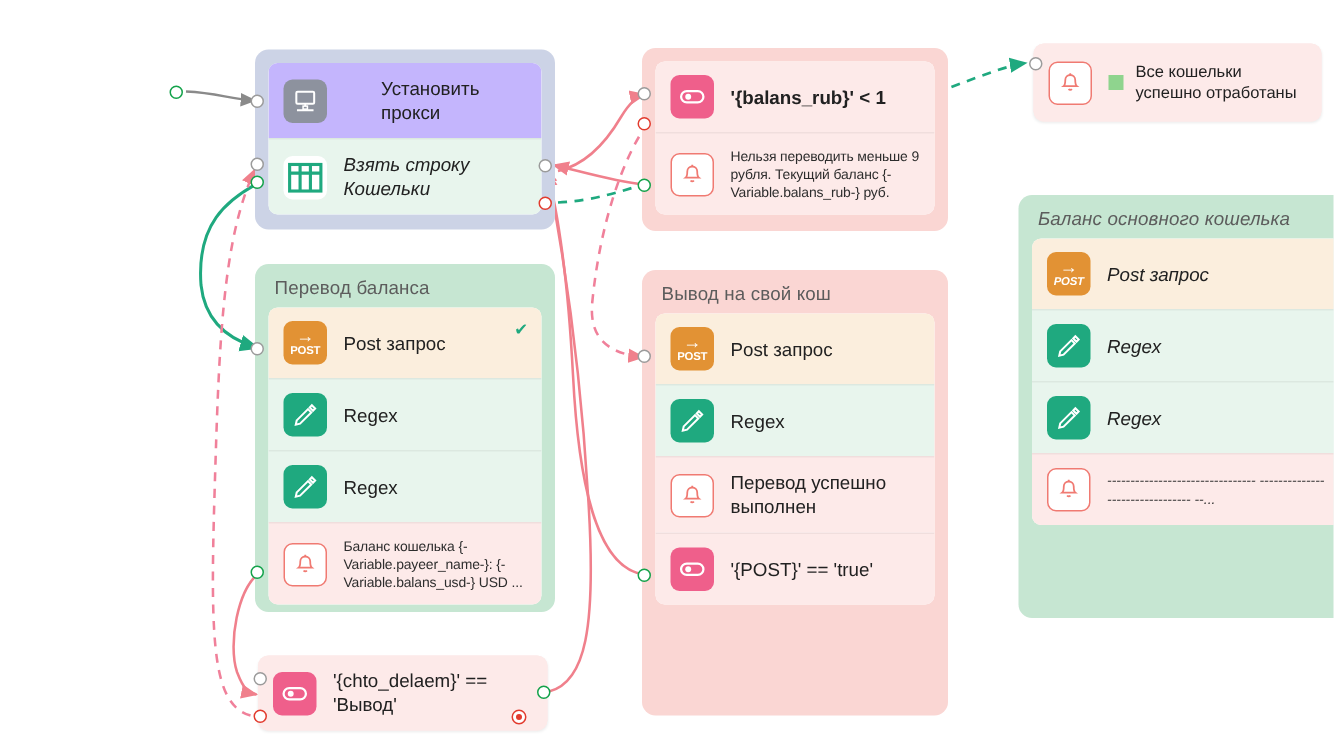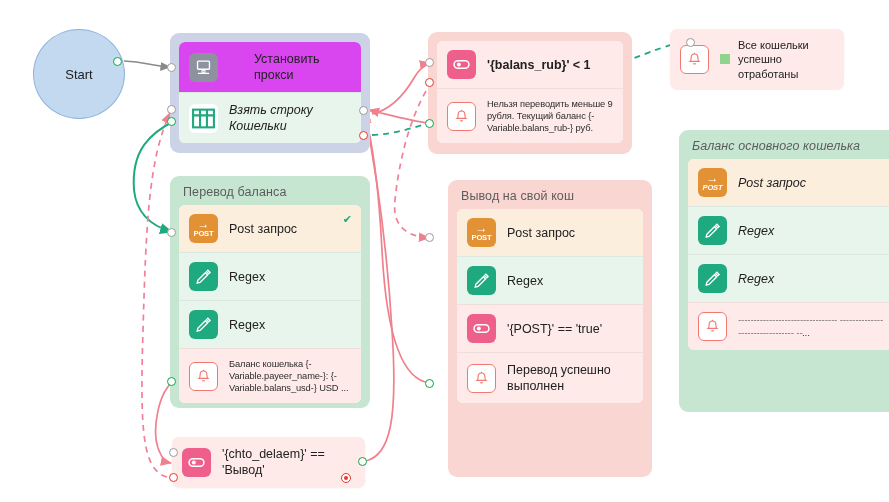--- a/index.html
+++ b/index.html
@@ -34,21 +34,21 @@
     margin:0 9px 9px 9px;border-radius:6px;overflow:hidden;background:#fff;
   }
   .group.blue .stack{margin:9px;}
 
   
   .row{
     display:flex;align-items:center;gap:11px;
     padding:9px 10px;position:relative;min-height:34px;box-sizing:border-box;
   }
   .row + .row{border-top:1px solid rgba(0,0,0,.05);}
-  .row.bg-blue{background:#d946ef;gap:36px;}
+  .row.bg-blue{background:#c4b5fd;gap:36px;}
   .row.bg-green{background:#e8f5ed;}
   .row.bg-orange{background:#fbeedd;}
   .row.bg-pink{background:#fdeae9;}
   .row-label{font-size:12.5px;color:#212121;line-height:1.28;}
   .row-label.small{font-size:9.3px;line-height:1.3;color:#2d2d2d;letter-spacing:-.1px;}
   .row-label.dashes{font-size:9.3px;line-height:1.35;color:#2d2d2d;word-break:break-all;}
 
   
   .ico{width:29px;height:29px;min-width:29px;border-radius:6px;
        display:flex;align-items:center;justify-content:center;}
@@ -121,23 +121,20 @@
 
     <path d="M372,114 C390,110 404,95 414,78 C420,68 425,64 430,63" stroke="#f0808c" stroke-width="1.7" fill="none" marker-end="url(#ah-pink)"></path>
 
     <path d="M432,82 C415,105 400,150 395,200 C392,225 405,236 429,238" stroke="#f0809a" stroke-width="1.7" fill="none" stroke-dasharray="6,5" marker-end="url(#ah-pink)"></path>
 
     <path d="M372,135 C395,134 412,128 429,123" stroke="#1fa97f" stroke-width="1.8" fill="none" stroke-dasharray="6,5"></path>
 
     <path d="M624,62 C650,52 670,44 684,42" stroke="#1fa97f" stroke-width="1.8" fill="none" stroke-dasharray="6,5" marker-end="url(#ah-teal)"></path>
   </svg>
 
-  <div class="start-node">
-    <span>Start</span>
-  </div>
   <div class="port green" style="left:113px;top:57px;"></div>
 
   <div class="group blue" style="left:170px;top:33px;width:200px;height:120px;">
     <div class="stack">
       <div class="row bg-blue">
         <span class="ico grey">
           <svg width="17" height="17" viewBox="0 0 20 20">
             <rect x="3" y="2.5" width="14" height="9.5" rx="1" fill="none" stroke="#fff" stroke-width="1.6"></rect>
             <path d="M10 12v2.4M3.5 17h13M10 14.4h0" stroke="#fff" stroke-width="1.5" fill="none"></path>
             <rect x="8.3" y="13.8" width="3.4" height="2.4" fill="#8d929e" stroke="#fff" stroke-width="1.2"></rect>
@@ -199,57 +196,57 @@
             <path d="M12 1.3v2" stroke="#f07a72" stroke-width="1.9"></path>
           </svg>
         </span>
         <span class="row-label small">Баланс кошелька {-Variable.payeer_name-}: {-Variable.balans_usd-} USD ...</span>
       </div>
     </div>
   </div>
   <div class="port grey" style="left:167px;top:228px;"></div>
   <div class="port green" style="left:167px;top:377px;"></div>
 
-  <div class="group red" style="left:448px;top:180px;width:204px;height:297px;">
+  <div class="group red" style="left:428px;top:180px;width:204px;height:297px;">
     <div class="group-title">Вывод на свой кош</div>
     <div class="stack">
       <div class="row bg-orange" style="min-height:44px;">
         <span class="ico post">
           <span class="post-arrow">→</span>
             <span class="post-txt">POST</span>
         </span>
         <span class="row-label">Post запрос</span>
       </div>
       <div class="row bg-green" style="min-height:44px;">
         <span class="ico pencil">
           <svg width="17" height="17" viewBox="0 0 24 24">
             <path d="M4 17.3l10.6-10.6 3.1 3.1L7.1 20.4l-4 .9z" fill="none" stroke="#fff" stroke-width="1.9"></path>
             <path d="M16.2 5.1l2-2 3.1 3.1-2 2z" fill="none" stroke="#fff" stroke-width="1.9"></path>
           </svg>
         </span>
         <span class="row-label">Regex</span>
       </div>
-      <div class="row bg-pink" style="min-height:44px;">
-        <span class="ico cond">
-          <svg width="19" height="19" viewBox="0 0 24 24">
-            <rect x="2.6" y="7.2" width="18.8" height="9.6" rx="4.8" fill="none" stroke="#fff" stroke-width="1.9"></rect>
-            <circle cx="8.6" cy="12" r="2.5" fill="#fff"></circle>
-          </svg>
-        </span>
-        <span class="row-label">'{POST}' == 'true'</span>
-      </div>
       <div class="row bg-pink" style="min-height:48px;">
         <span class="ico bell">
           <svg width="15" height="15" viewBox="0 0 24 24">
             <path d="M12 3.2a5.3 5.3 0 00-5.3 5.3c0 5.2-1.8 6.6-1.8 6.6h14.2s-1.8-1.4-1.8-6.6A5.3 5.3 0 0012 3.2z" fill="none" stroke="#f07a72" stroke-width="1.9"></path>
             <path d="M10.3 18.2a2 2 0 003.4 0" fill="none" stroke="#f07a72" stroke-width="1.9"></path>
             <path d="M12 1.3v2" stroke="#f07a72" stroke-width="1.9"></path>
           </svg>
         </span>
         <span class="row-label" style="white-space:pre-line;">Перевод успешно выполнен</span>
+      </div>
+      <div class="row bg-pink" style="min-height:44px;">
+        <span class="ico cond">
+          <svg width="19" height="19" viewBox="0 0 24 24">
+            <rect x="2.6" y="7.2" width="18.8" height="9.6" rx="4.8" fill="none" stroke="#fff" stroke-width="1.9"></rect>
+            <circle cx="8.6" cy="12" r="2.5" fill="#fff"></circle>
+          </svg>
+        </span>
+        <span class="row-label">'{POST}' == 'true'</span>
       </div>
     </div>
   </div>
   <div class="port grey" style="left:425px;top:233px;"></div>
   <div class="port green" style="left:425px;top:379px;"></div>
 
   <div class="group red" style="left:428px;top:32px;width:204px;height:122px;">
     <div class="stack" style="margin:9px;">
       <div class="row bg-pink" style="min-height:44px;font-weight:bold;">
         <span class="ico cond">
@@ -269,21 +266,21 @@
           </svg>
         </span>
         <span class="row-label small">Нельзя переводить меньше 9 рубля. Текущий баланс {-Variable.balans_rub-} руб.</span>
       </div>
     </div>
   </div>
   <div class="port grey" style="left:425px;top:58px;"></div>
   <div class="port red" style="left:425px;top:78px;"></div>
   <div class="port green" style="left:425px;top:119px;"></div>
 
-  <div class="node" style="left:670px;top:29px;width:174px;height:52px;">
+  <div class="node" style="left:689px;top:29px;width:192px;height:52px;">
     <div class="row bg-pink" style="min-height:52px;background:#fdeae9;border-radius:7px;">
       <span class="ico bell">
         <svg width="15" height="15" viewBox="0 0 24 24">
           <path d="M12 3.2a5.3 5.3 0 00-5.3 5.3c0 5.2-1.8 6.6-1.8 6.6h14.2s-1.8-1.4-1.8-6.6A5.3 5.3 0 0012 3.2z" fill="none" stroke="#f07a72" stroke-width="1.9"></path>
           <path d="M10.3 18.2a2 2 0 003.4 0" fill="none" stroke="#f07a72" stroke-width="1.9"></path>
           <path d="M12 1.3v2" stroke="#f07a72" stroke-width="1.9"></path>
         </svg>
       </span>
       <span class="green-sq"></span>
       <span class="row-label" style="font-size:11px;line-height:1.3;margin-left:-3px;">Все кошельки успешно отработаны</span>

